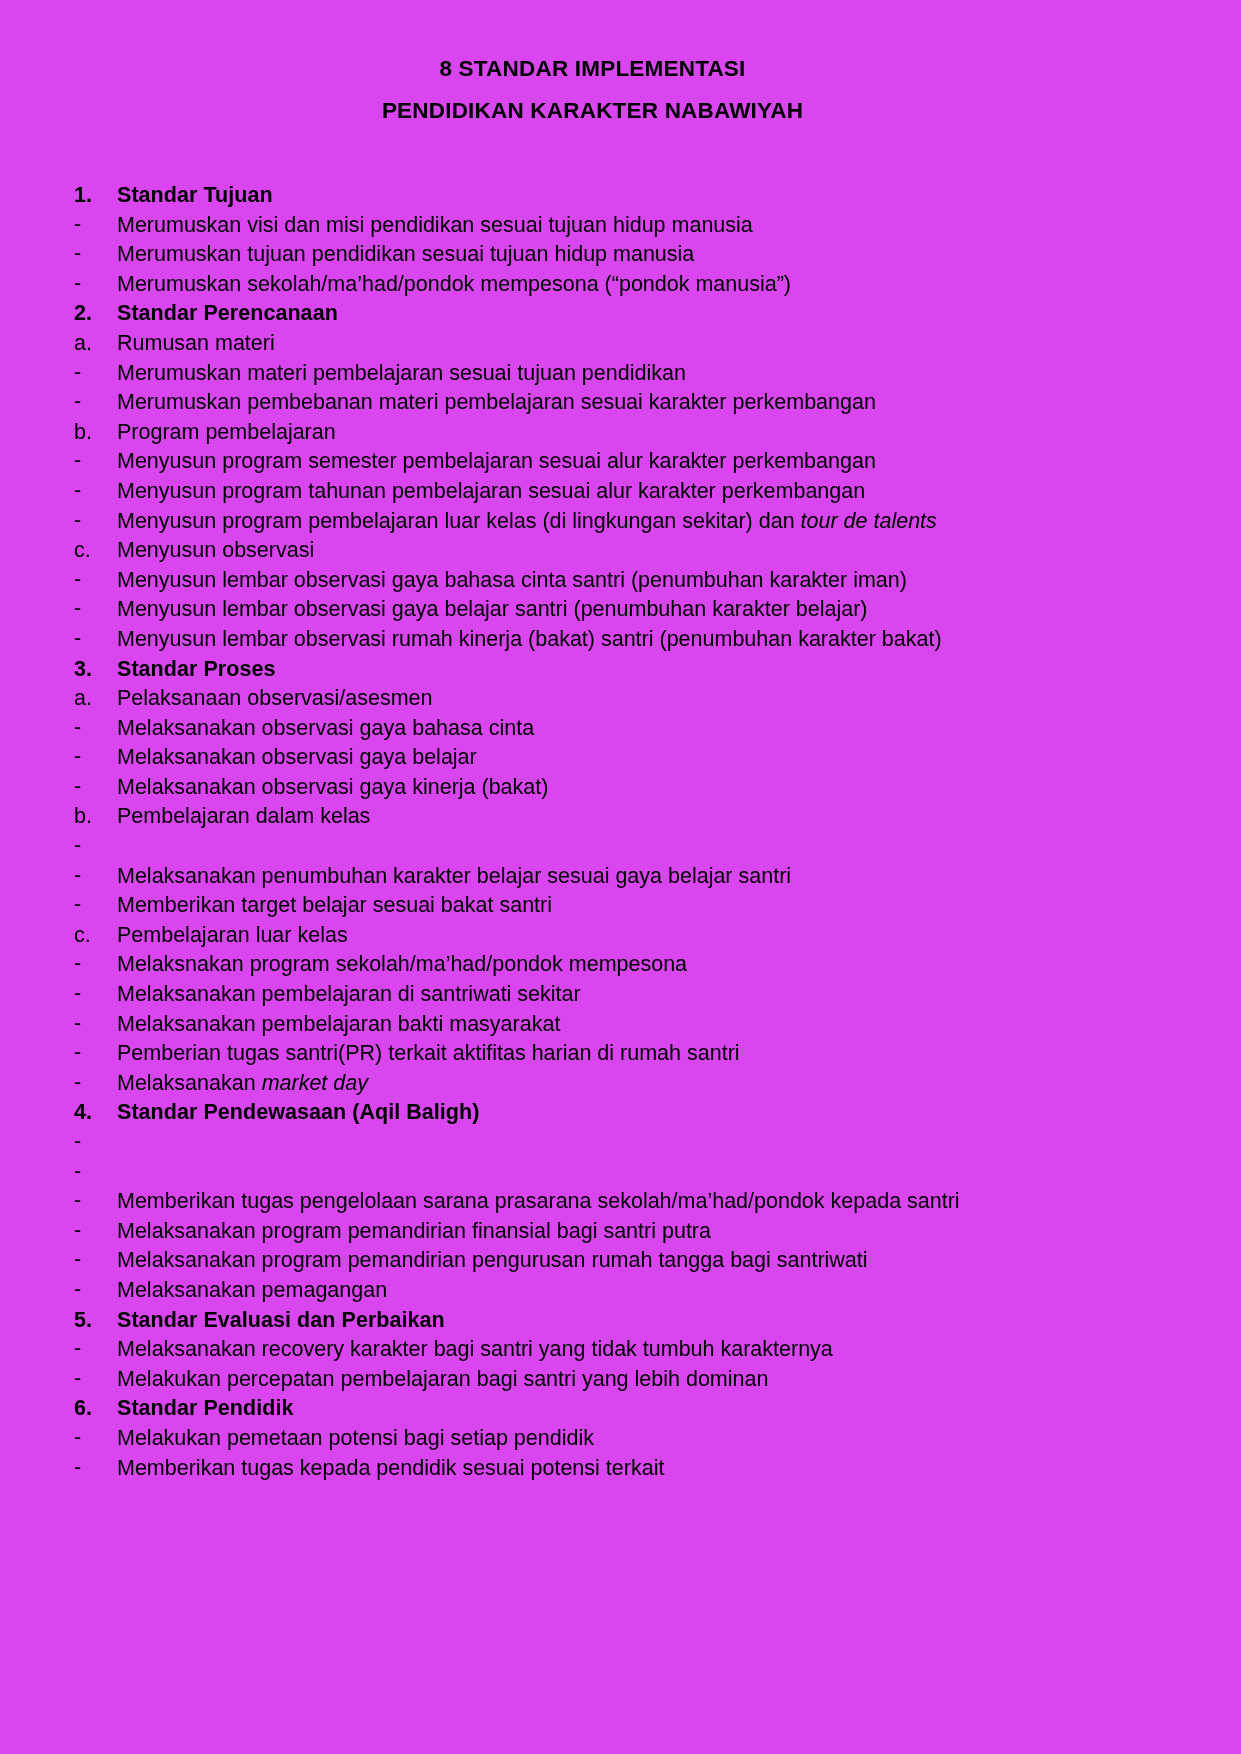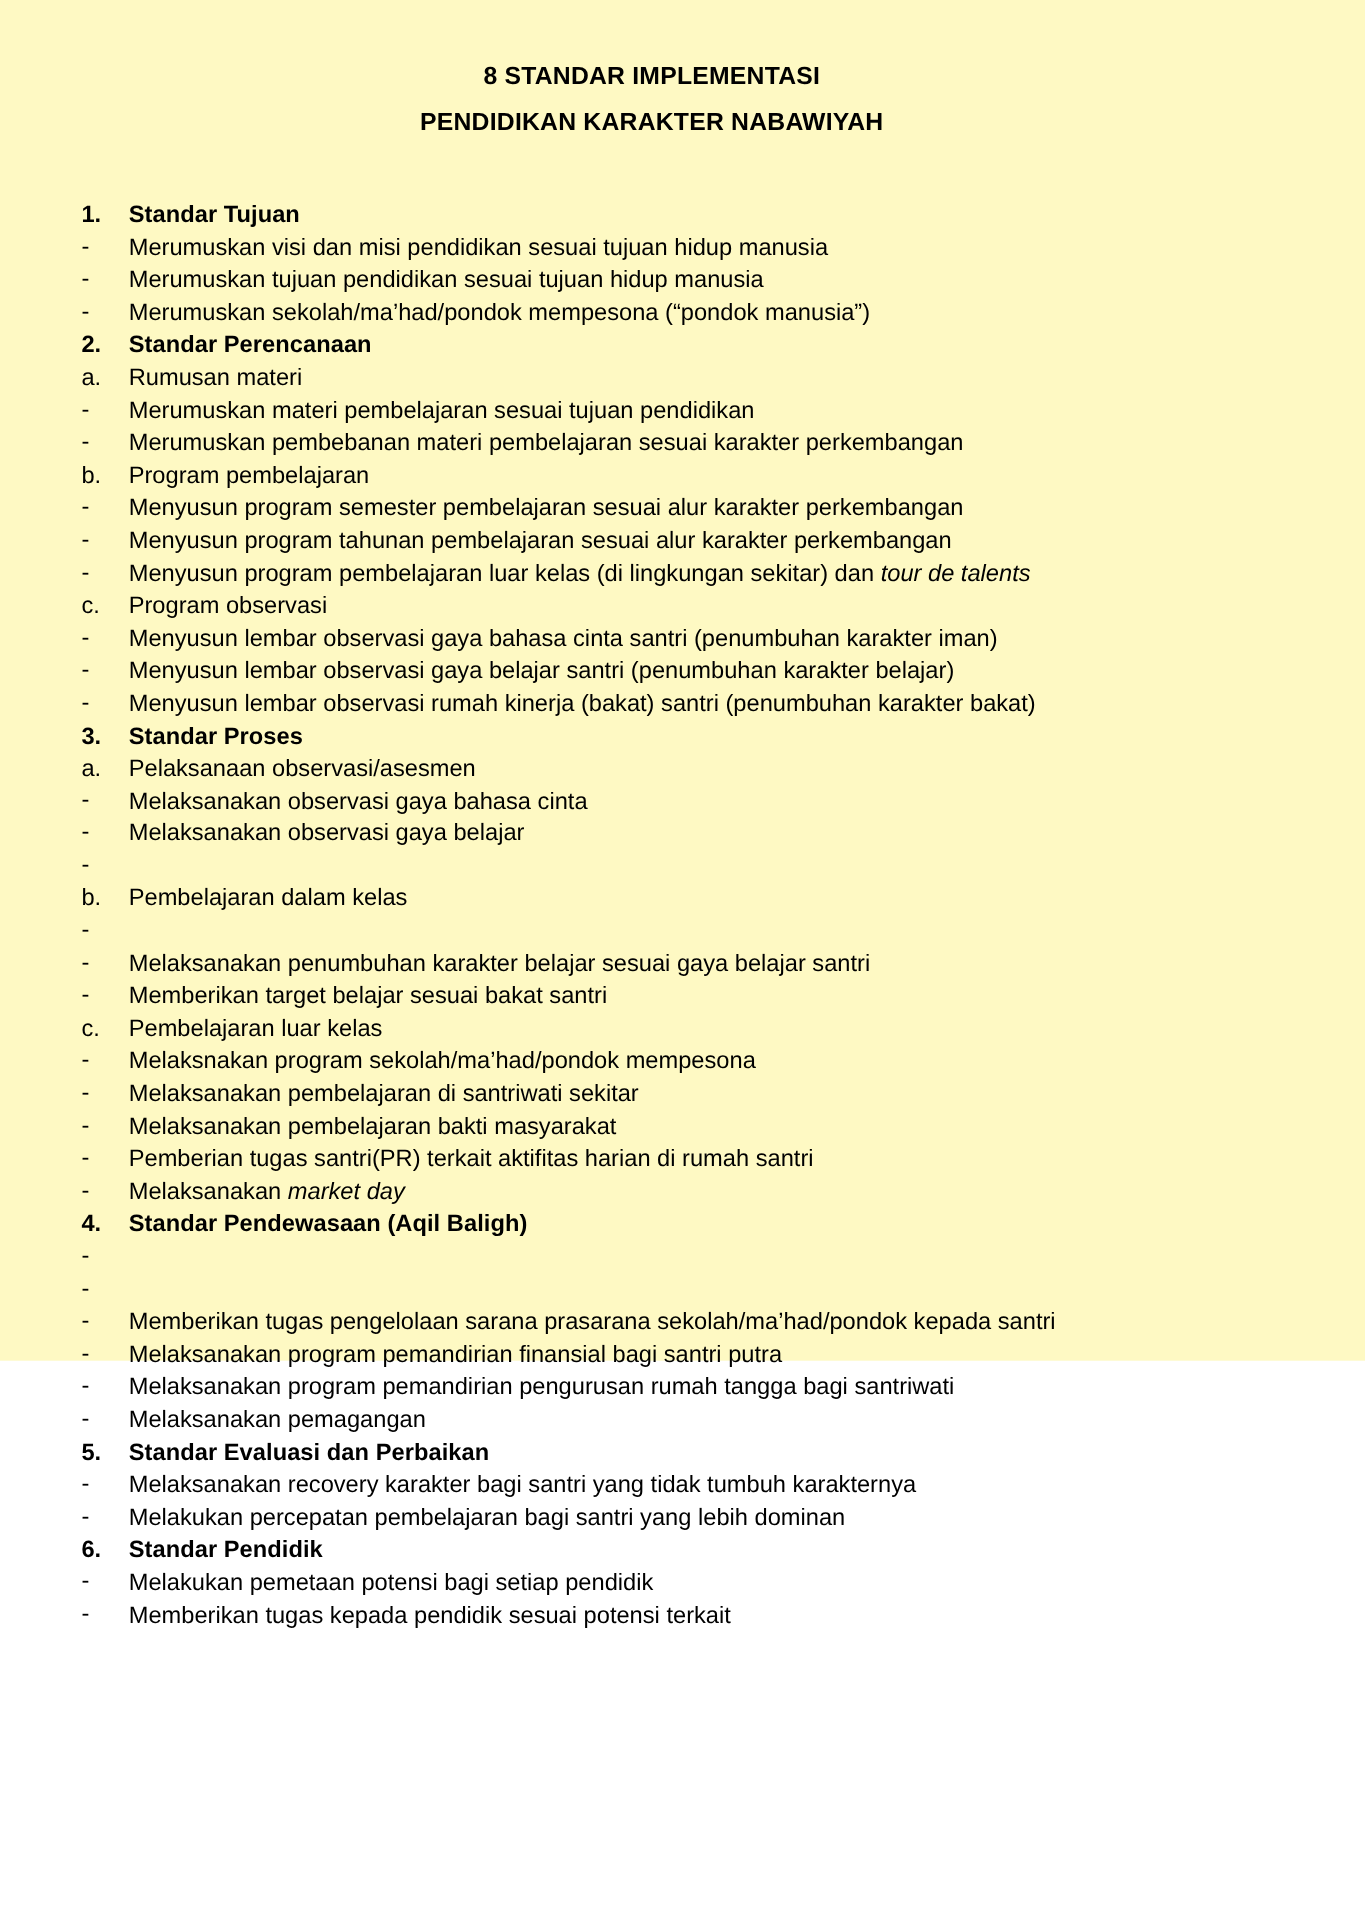--- a/index.html
+++ b/index.html
@@ -10,24 +10,24 @@
   body {
     width: 1241px;
     height: 1754px;
     font-family: "Liberation Sans", sans-serif;
     color: #000000;
     overflow: hidden;
   }
   .page {
     position: relative;
     width: 1241px;
-    height: 1237px;
+    height: 1754px;
     box-sizing: border-box;
     padding: 58px 130px 0 74px;
-    background: #fef9c3;
+    background: #d946ef;
   }
   .doc-title {
     text-align: center;
     font-weight: bold;
     font-size: 22.5px;
     letter-spacing: 0.2px;
     line-height: 1.0;
     margin: 0;
     padding: 0 40px;
   }
@@ -131,21 +131,21 @@
       <div class="row level-dash">
         <span class="marker">-</span>
         <span class="content">Menyusun program tahunan pembelajaran sesuai alur karakter perkembangan</span>
       </div>
       <div class="row level-dash">
         <span class="marker">-</span>
         <span class="content"><span>Menyusun program pembelajaran luar kelas (di lingkungan sekitar) dan </span><em class="it">tour de talents</em></span>
       </div>
       <div class="row level-alpha">
         <span class="marker">c.</span>
-        <span class="content">Program observasi</span>
+        <span class="content">Menyusun observasi</span>
       </div>
       <div class="row level-dash">
         <span class="marker">-</span>
         <span class="content">Menyusun lembar observasi gaya bahasa cinta santri (penumbuhan karakter iman)</span>
       </div>
       <div class="row level-dash">
         <span class="marker">-</span>
         <span class="content">Menyusun lembar observasi gaya belajar santri (penumbuhan karakter belajar)</span>
       </div>
       <div class="row level-dash">
@@ -163,20 +163,21 @@
       <div class="row level-dash">
         <span class="marker">-</span>
         <span class="content">Melaksanakan observasi gaya bahasa cinta</span>
       </div>
       <div class="row level-dash">
         <span class="marker">-</span>
         <span class="content">Melaksanakan observasi gaya belajar</span>
       </div>
       <div class="row level-dash">
         <span class="marker">-</span>
+        <span class="content">Melaksanakan observasi gaya kinerja (bakat)</span>
       </div>
       <div class="row level-alpha">
         <span class="marker">b.</span>
         <span class="content">Pembelajaran dalam kelas</span>
       </div>
       <div class="row level-dash">
         <span class="marker">-</span>
       </div>
       <div class="row level-dash">
         <span class="marker">-</span>

